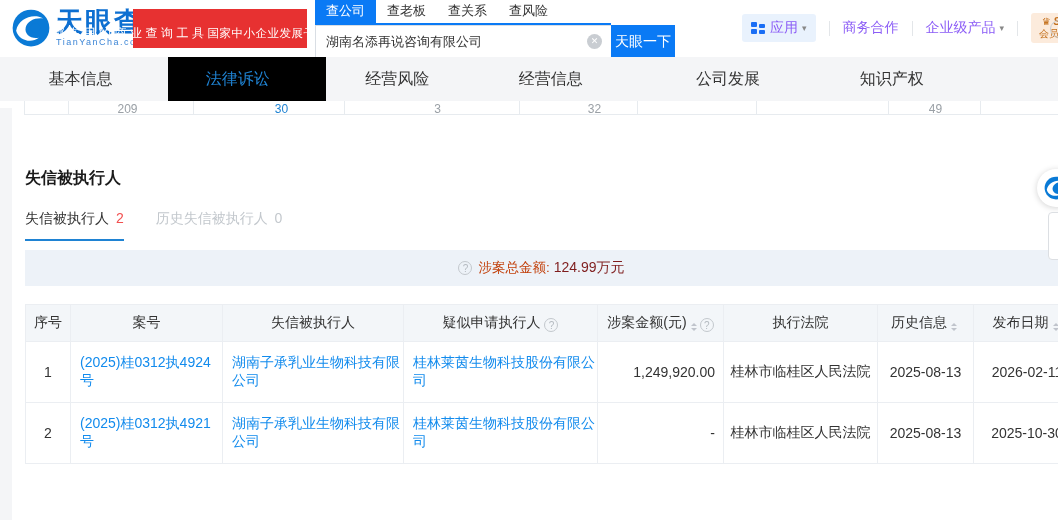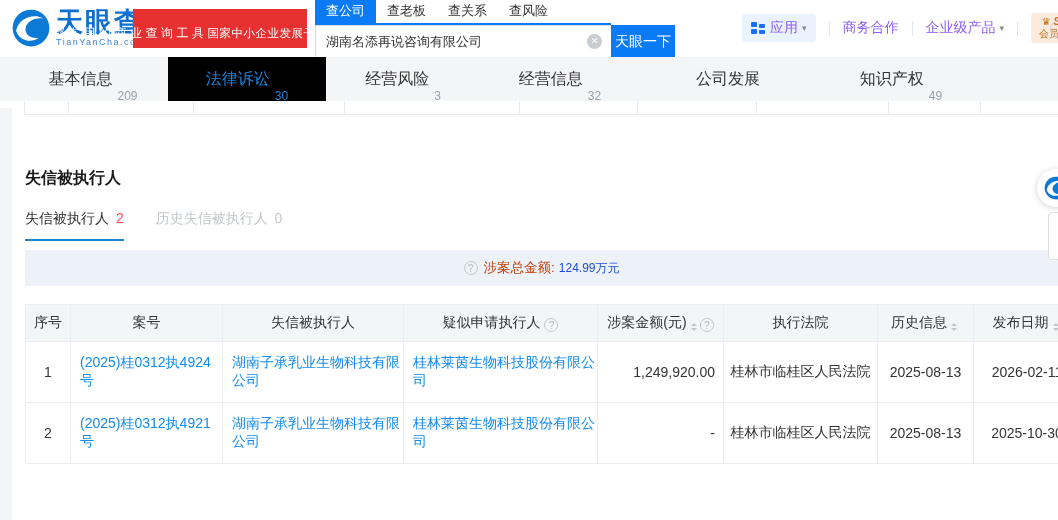--- a/index.html
+++ b/index.html
@@ -44,21 +44,21 @@
   .svip .s1 { font-size:10px; font-weight:bold; font-style:italic; color:#c3701c; white-space:nowrap; }
   .svip .s2 { font-size:10px; color:#c3701c; white-space:nowrap; }
   .edge-ico { position:absolute; left:1050px; top:20px; width:18px; height:18px; border-radius:50%;
     border:1.5px solid #c9cdd2; }
 
   
   .tabs { position:absolute; top:57px; left:0; width:1058px; height:44px; background:#f4f5f7;
     display:flex; padding-left:18px; }
   .tab { height:44px; display:flex; align-items:center; justify-content:center; cursor:pointer; }
   .tab .lbl { font-size:16px; color:#333; }
-  .tab .cnt { font-size:12px; color:#9aa0a6; margin-left:5px; position:relative; top:1px;margin-top:31px; }
+  .tab .cnt { font-size:12px; color:#9aa0a6; margin-left:5px; position:relative; top:14px;margin-top:31px; }
   .tab.active { background:#000000; }
   .tab.active .lbl, .tab.active .cnt { color:#1f83d3; }
   .tab.hl .lbl { color:#e8943c; }
   .t0{width:150px}.t1{width:158px}.t2{width:154px}.t3{width:160px}.t4{width:176px}.t5{width:170px}.t6{width:150px}
 
   
   .frag { position:absolute; top:101px; left:24px; width:1034px; height:14px;
     border-bottom:1px solid #e7ebef; }
   .frag i { position:absolute; top:0; width:1px; height:13px; background:#e7ebef; }
 
@@ -70,21 +70,21 @@
   .subtab { font-size:14px; padding-bottom:11px; cursor:pointer; margin-right:32px; }
   .subtab .sc { margin-left:3px; }
   .subtab.on { border-bottom:2px solid #1f83d3; }
   .subtab.on .sl { color:#333; }
   .subtab.on .sc { color:#f25050; }
   .subtab.off .sl, .subtab.off .sc { color:#c3c8cd; }
 
   .banner { position:absolute; left:25px; top:250px; width:1033px; height:36px; background:#edf2f8;
     display:flex; align-items:center; justify-content:center; }
   .banner .blabel { color:#c2410c; font-size:13.5px; margin:0 4px 0 6px; }
-  .banner .bval { color:#1d4ed8; font-size:12px; }
+  .banner .bval { color:#7f1d1d; font-size:14px; }
 
   .qicon { display:inline-block; width:14px; height:14px; border:1px solid #c3c8cd; border-radius:50%;
     color:#b4bac0; font-size:10px; line-height:13px; text-align:center; vertical-align:-2px; }
   .sort { display:inline-flex; flex-direction:column; vertical-align:1px; margin:0 3px 0 4px; }
   .sort i { width:0; height:0; border:3.5px solid transparent; display:block; }
   .sort .up { border-bottom-color:#c0c4cc; border-top-width:0; margin-bottom:2px; }
   .sort .dn { border-top-color:#c0c4cc; border-bottom-width:0; }
 
   
   .dtable { position:absolute; left:25px; top:304px; width:1055px; border-collapse:collapse;

